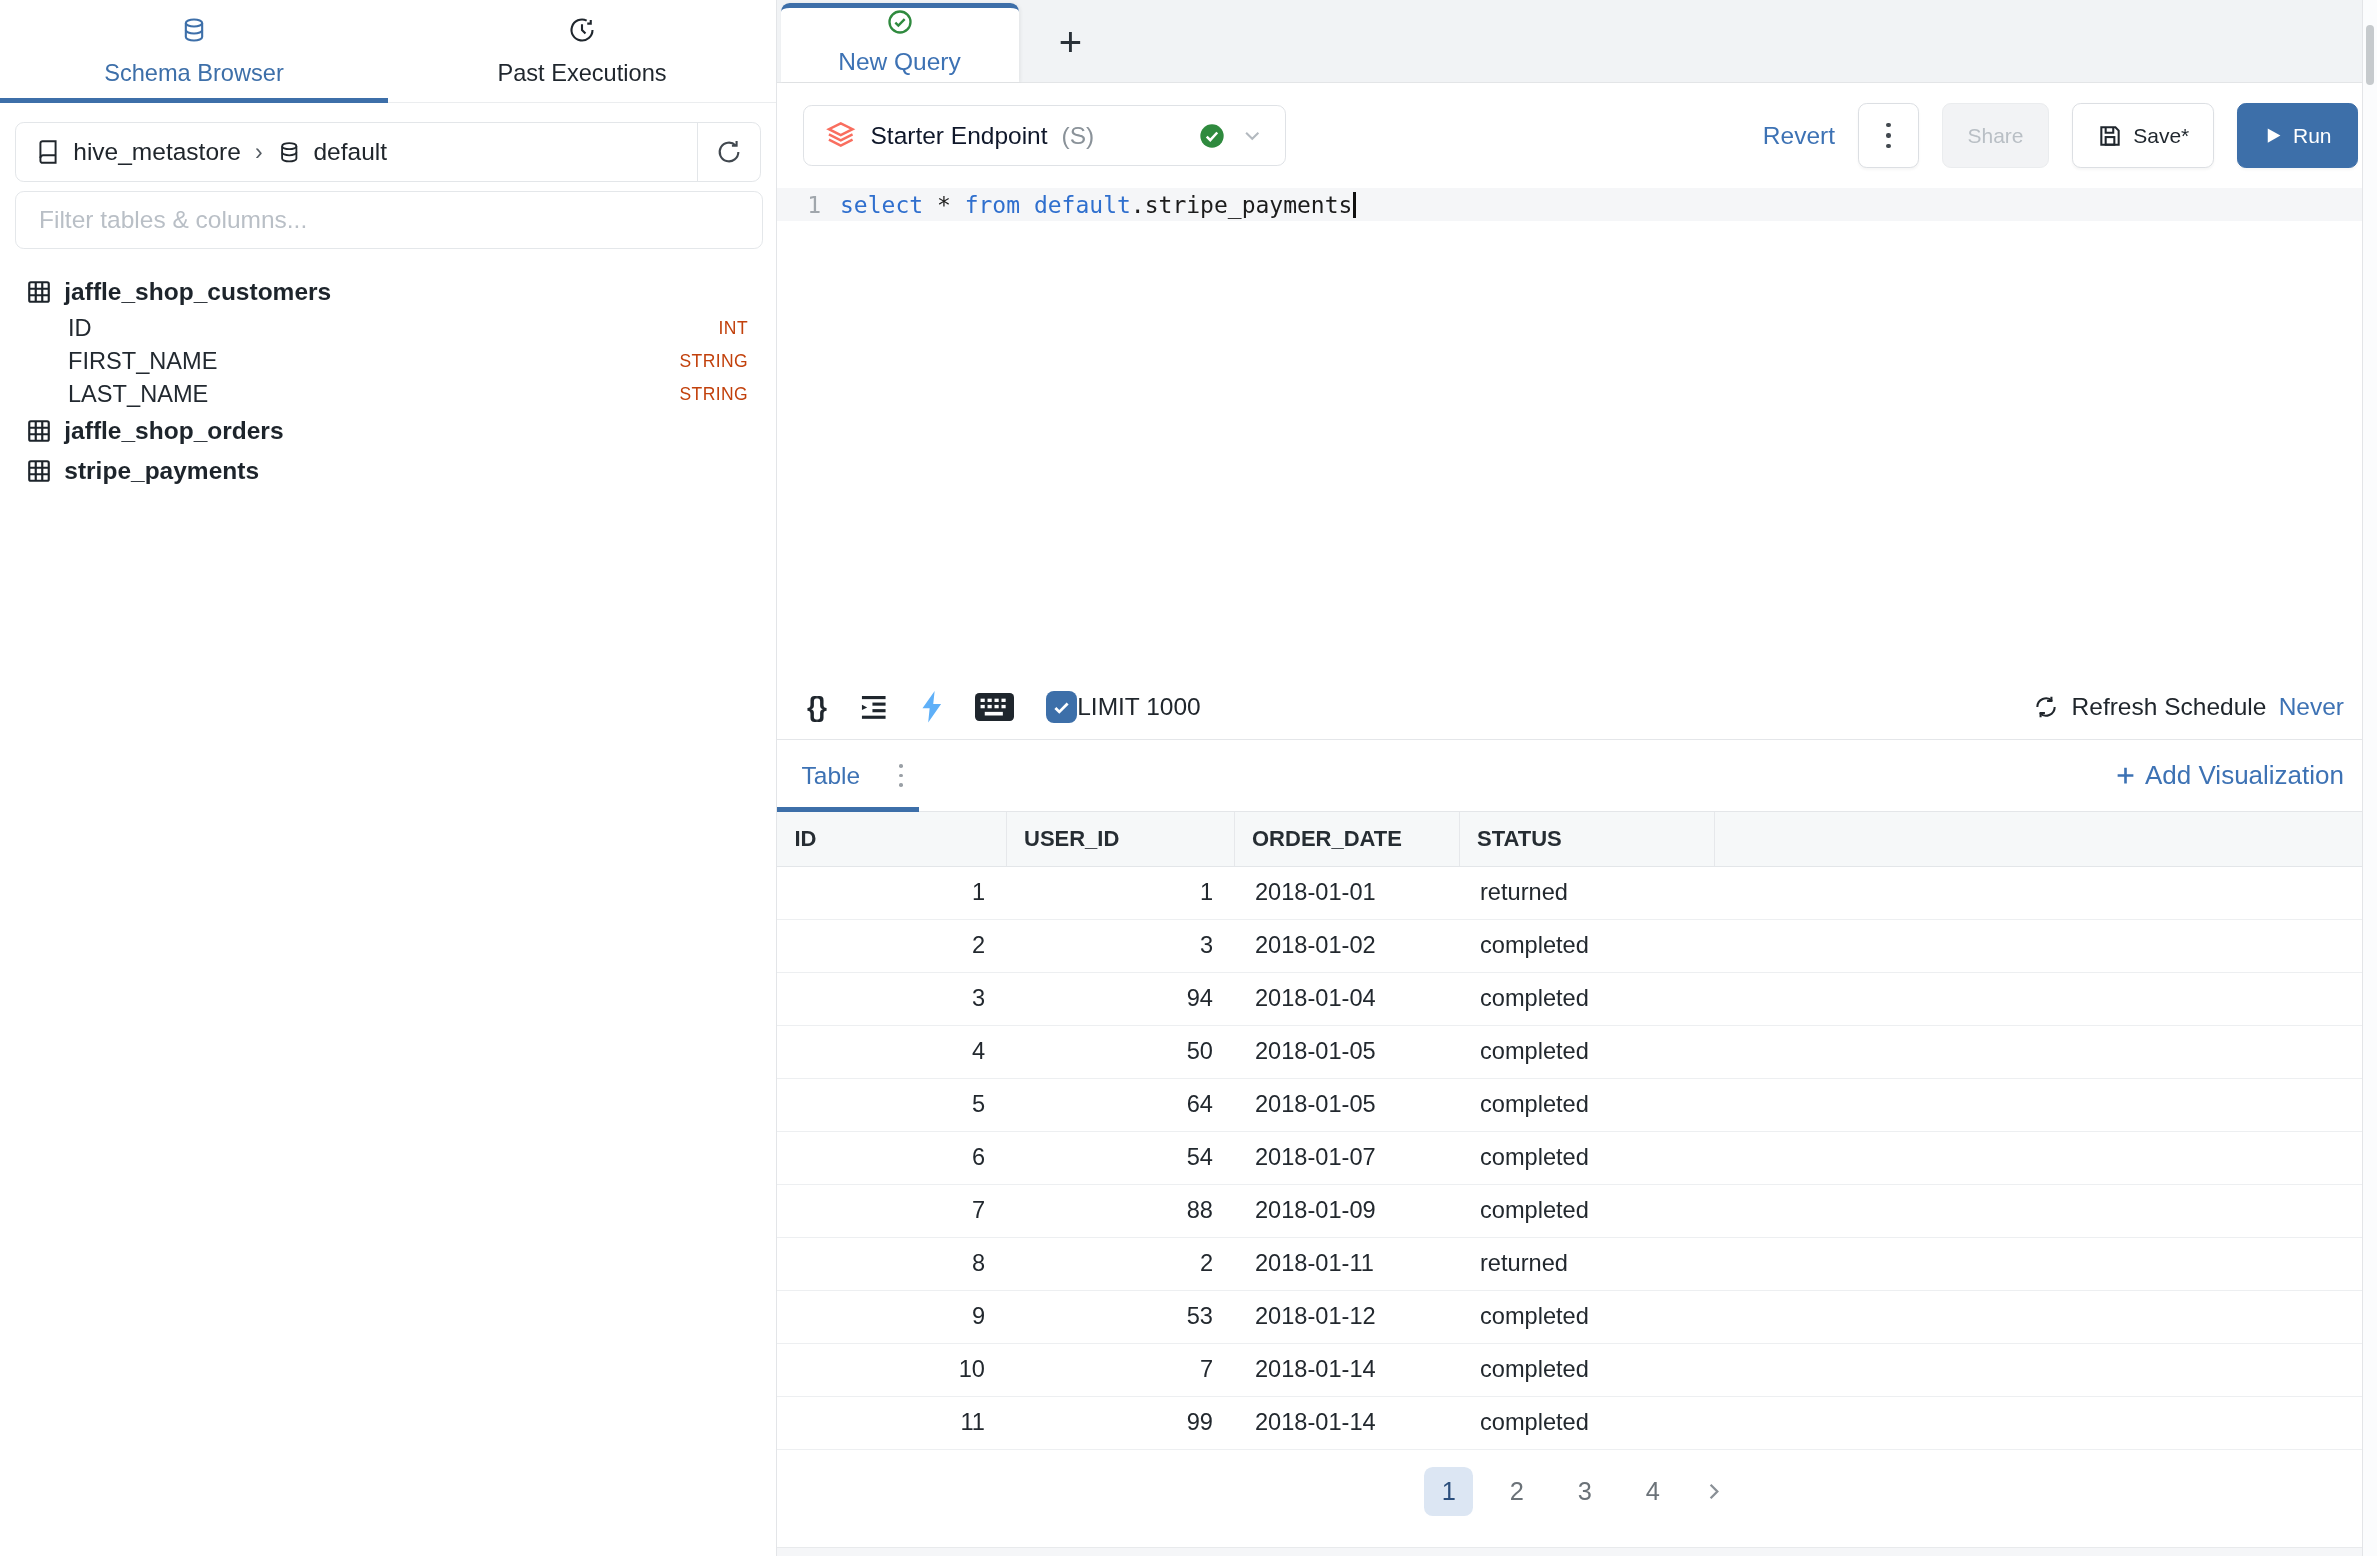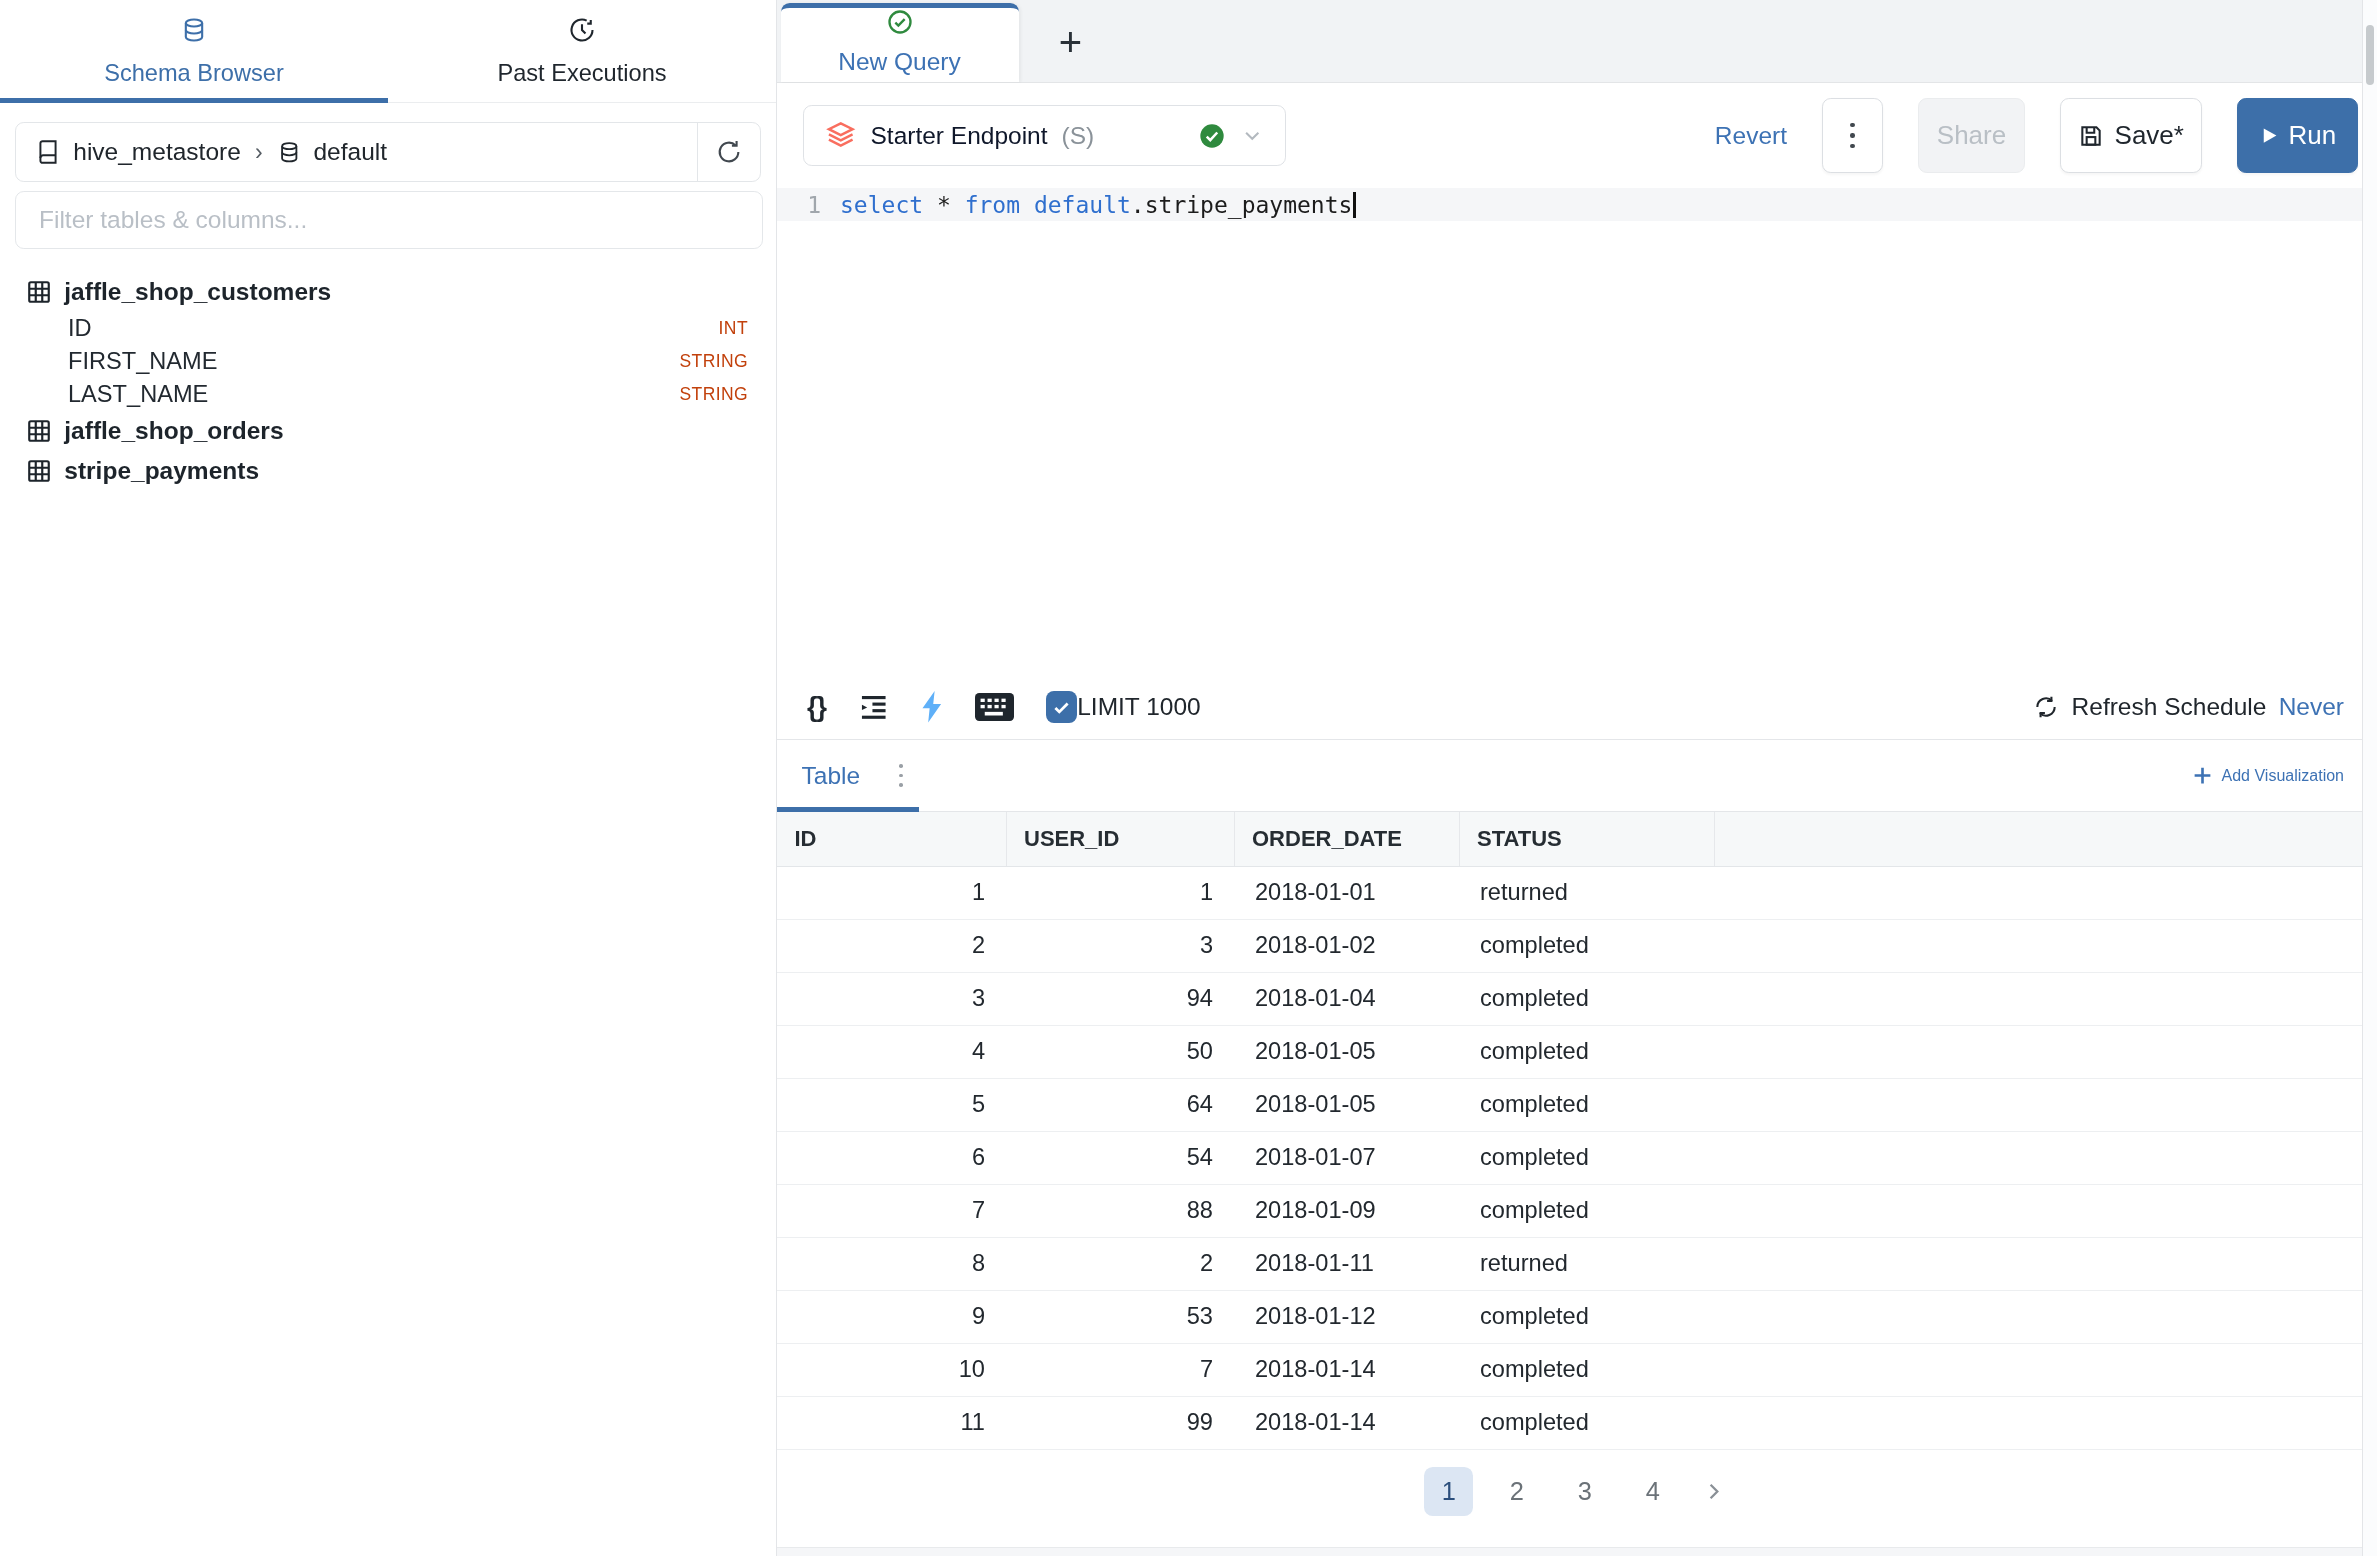--- a/index.html
+++ b/index.html
@@ -39,21 +39,21 @@
   .dirty-dot { width:17.5px; height:17.5px; border-radius:50%; background:#c4c8cc; margin-left:7px; flex:0 0 17.5px; }
   .plus-btn { margin-left:28px; font-size:40px; font-weight:300; color:#2a3138; line-height:79px; height:79px; padding:0 12.3px; cursor:pointer; }
 
   .toolbar { height:105px; flex:0 0 105px; background:#fff; display:flex; align-items:center; padding:0 19px 0 26px; }
   .endpoint { width:483px; height:61px; border:0.9px solid #dfe2e6; border-radius:8.8px; display:flex; align-items:center; gap:14px; padding:0 21px; cursor:pointer; }
   .ep-name { font-size:24.5px; color:#0f172a; }
   .ep-size { font-size:24.5px; color:#8a9299; }
   .ep-right { margin-left:auto; display:flex; align-items:center; gap:14px; }
   .toolbar-right { margin-left:auto; display:flex; align-items:center; gap:23px; }
   .link { color:#3d72b4; font-size:24.5px; cursor:pointer; text-decoration:none; }
-  .btn { height:75px; border-radius:8.8px; border:0.9px solid #dcdfe3; background:#fff; display:flex; align-items:center; justify-content:center; gap:10.5px; font-size:26px; color:#1f262d; cursor:pointer; box-shadow:0 1.8px 2.6px rgba(0,0,0,0.04); font-family:"Liberation Sans", sans-serif;margin-left:12px; }
+  .btn { height:65px; border-radius:8.8px; border:0.9px solid #dcdfe3; background:#fff; display:flex; align-items:center; justify-content:center; gap:10.5px; font-size:21px; color:#1f262d; cursor:pointer; box-shadow:0 1.8px 2.6px rgba(0,0,0,0.04); font-family:"Liberation Sans", sans-serif; }
   .btn-kebab { width:61px; }
   .btn-share { width:107px; background:#f2f3f5; border-color:#eaecee; color:#b9bfc5; box-shadow:none; cursor:default; }
   .btn-save { width:142px; }
   .btn-run { width:121px; background:#3d6fa9; border-color:#3d6fa9; color:#fff; }
   .kebab { display:flex; flex-direction:column; gap:6.1px; align-items:center; }
   .kebab i { width:4.4px; height:4.4px; border-radius:50%; background:#41484f; }
 
   .editor { height:487px; flex:0 0 487px; background:#fff; position:relative; font-family:"DejaVu Sans Mono", monospace; }
   .code-line { display:flex; align-items:center; height:33px; background:#f5f6f8; }
   .gutter { width:63px; text-align:right; padding-right:19px; color:#a0a6ac; font-size:23px; flex:0 0 63px; }
@@ -69,21 +69,21 @@
   .limit-label { font-size:24.5px; color:#20262c; }
   .refresh-wrap { margin-left:auto; display:flex; align-items:center; gap:12.3px; }
   .refresh-label { font-size:24.5px; color:#20262c; }
 
   .results-header { height:72px; flex:0 0 72px; background:#fff; border-bottom:0.9px solid #e4e6e9; display:flex; align-items:center; padding-left:24.5px; position:relative; }
   .rtab-label { font-size:24.5px; font-weight:500; color:#3d72b4; cursor:pointer; }
   .rtab-bar { position:absolute; left:0; bottom:-0.9px; width:142px; height:5.3px; background:#3d6fa9; }
   .rkebab { margin-left:39px; }
   .rkebab i { width:3.5px; height:3.5px; background:#9aa0a6; }
   .addviz { margin-left:auto; padding-right:33px; display:flex; align-items:center; gap:8.8px; cursor:pointer; }
-  .addviz span { font-size:16px; font-weight:500; color:#3d72b4; }
+  .addviz span { font-size:26px; font-weight:500; color:#3d72b4; }
 
   .results-body { flex:1; display:flex; flex-direction:column; background:#fff; min-height:0; }
   table.results { width:100%; border-collapse:collapse; table-layout:fixed; }
   col.c0{width:229px} col.c1{width:228px} col.c2{width:225px} col.c3{width:255px}
   table.results th { height:54px; background:#f6f8f9; border-bottom:0.9px solid #e3e6e9; border-right:0.9px solid #e6e8eb; font-size:22px; font-weight:600; color:#262d33; text-align:left; padding:0 0 0 17.5px; cursor:pointer; }
   table.results th:last-child { border-right:none; }
   table.results td { height:53px; border-bottom:0.9px solid #edeff1; font-size:23.6px; color:#22282e; padding:0 21px; }
   td.num { text-align:right; }
 
   .pagination { height:84px; display:flex; align-items:center; justify-content:center; gap:19px; }

